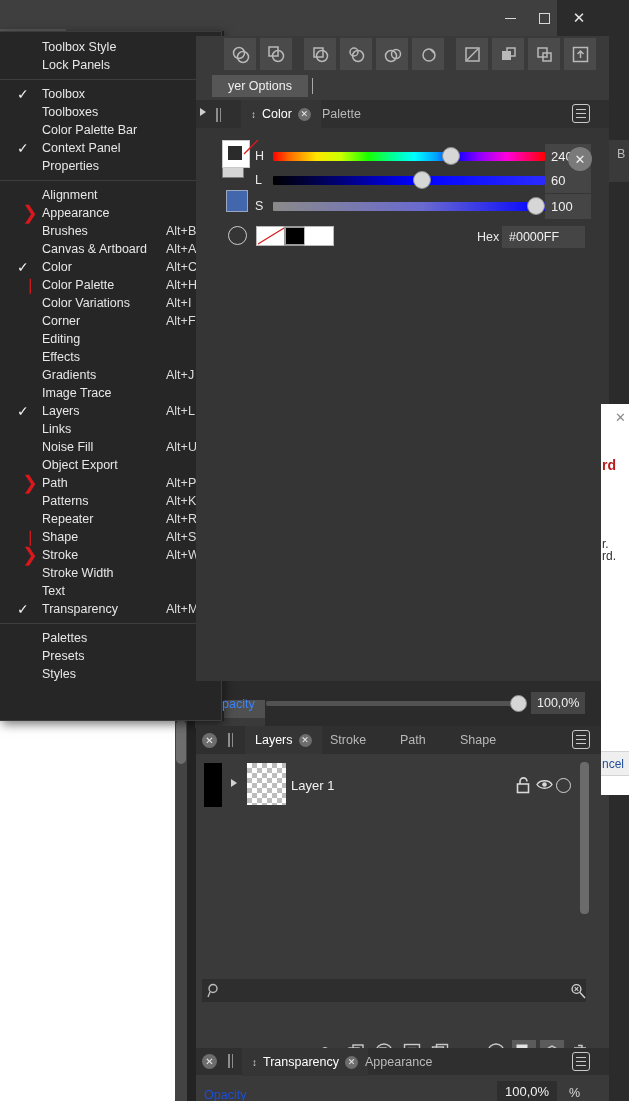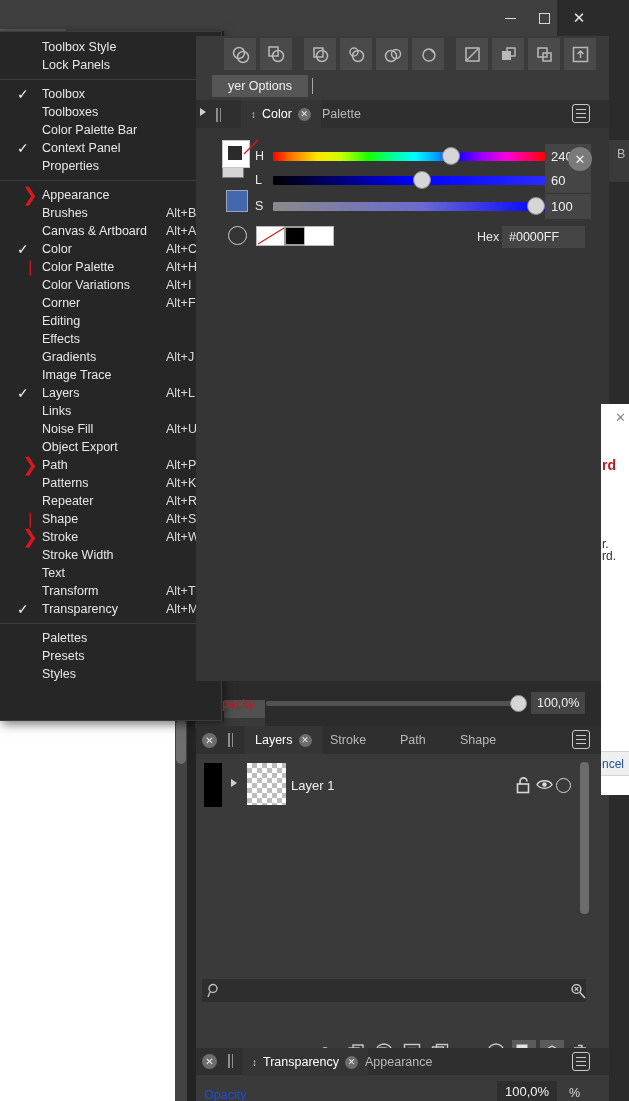--- a/index.html
+++ b/index.html
@@ -159,21 +159,21 @@
   #hex-box { left:502px; top:226px; width:83px; height:22px; background:#454545;
              display:flex;align-items:center;padding-left:7px;color:#f0f0f0;font-size:12.5px; }
 
   
   #float-close { left:568px; top:147px; width:24px; height:24px; border-radius:50%;
                  background:#7a7a7a; color:#efefef; font-size:13px;
                  display:flex;align-items:center;justify-content:center; }
 
   
   #opacity-row { left:196px; top:692px; width:413px; height:24px; }
-  #opacity-label { left:222px; top:697px; color:#b91c1c; font-size:12.5px; }
+  #opacity-label { left:222px; top:697px; color:#3b82f6; font-size:12.5px; }
   #opacity-track { left:266px; top:701px; width:258px; height:5px; background:#525252; border-radius:2px; }
   #opacity-thumb { left:510px; top:695px; width:17px; height:17px; border-radius:50%; background:#d6d6d6; border:1px solid #8e8e8e; }
   #opacity-val { left:531px; top:692px; width:54px; height:22px; background:#454545;
                  display:flex;align-items:center;padding-left:6px;color:#f0f0f0;font-size:12.5px; }
 
   
   #layers-panel { left:196px; top:726px; width:413px; height:320px; background:#3a3a3a; }
   #layers-tabstrip { left:196px; top:726px; width:413px; height:28px; background:#2f2f2f; }
   #layers-close-left { left:202px; top:733px; width:15px; height:15px; border-radius:50%;
                        background:#6d6d6d;color:#e9e9e9;font-size:10px;
@@ -299,20 +299,23 @@
     </div>
     <div class="mi">
       <span class="chk">✓</span>
       <span class="lbl">Context Panel</span>
     </div>
     <div class="mi">
       <span class="lbl">Properties</span>
     </div>
     <div class="menu-sep"></div>
     <div class="mi">
+      <span class="lbl">Alignment</span>
+    </div>
+    <div class="mi">
       <span class="redmark">❯</span>
       <span class="lbl">Appearance</span>
     </div>
     <div class="mi">
       <span class="lbl">Brushes</span>
       <span class="sc">Alt+B</span>
     </div>
     <div class="mi">
       <span class="lbl">Canvas &amp; Artboard</span>
       <span class="sc">Alt+A</span>
@@ -387,24 +390,20 @@
       <span class="redmark">❯</span>
       <span class="lbl">Stroke</span>
       <span class="sc">Alt+W</span>
     </div>
     <div class="mi">
       <span class="lbl">Stroke Width</span>
     </div>
     <div class="mi">
       <span class="lbl">Text</span>
       <span class="arrow"></span>
-    </div>
-    <div class="mi">
-      <span class="lbl">Transform</span>
-      <span class="sc">Alt+T</span>
     </div>
     <div class="mi">
       <span class="chk">✓</span>
       <span class="lbl">Transparency</span>
       <span class="sc">Alt+M</span>
     </div>
     <div class="menu-sep"></div>
     <div class="mi">
       <span class="lbl">Palettes</span>
       <span class="arrow"></span>

